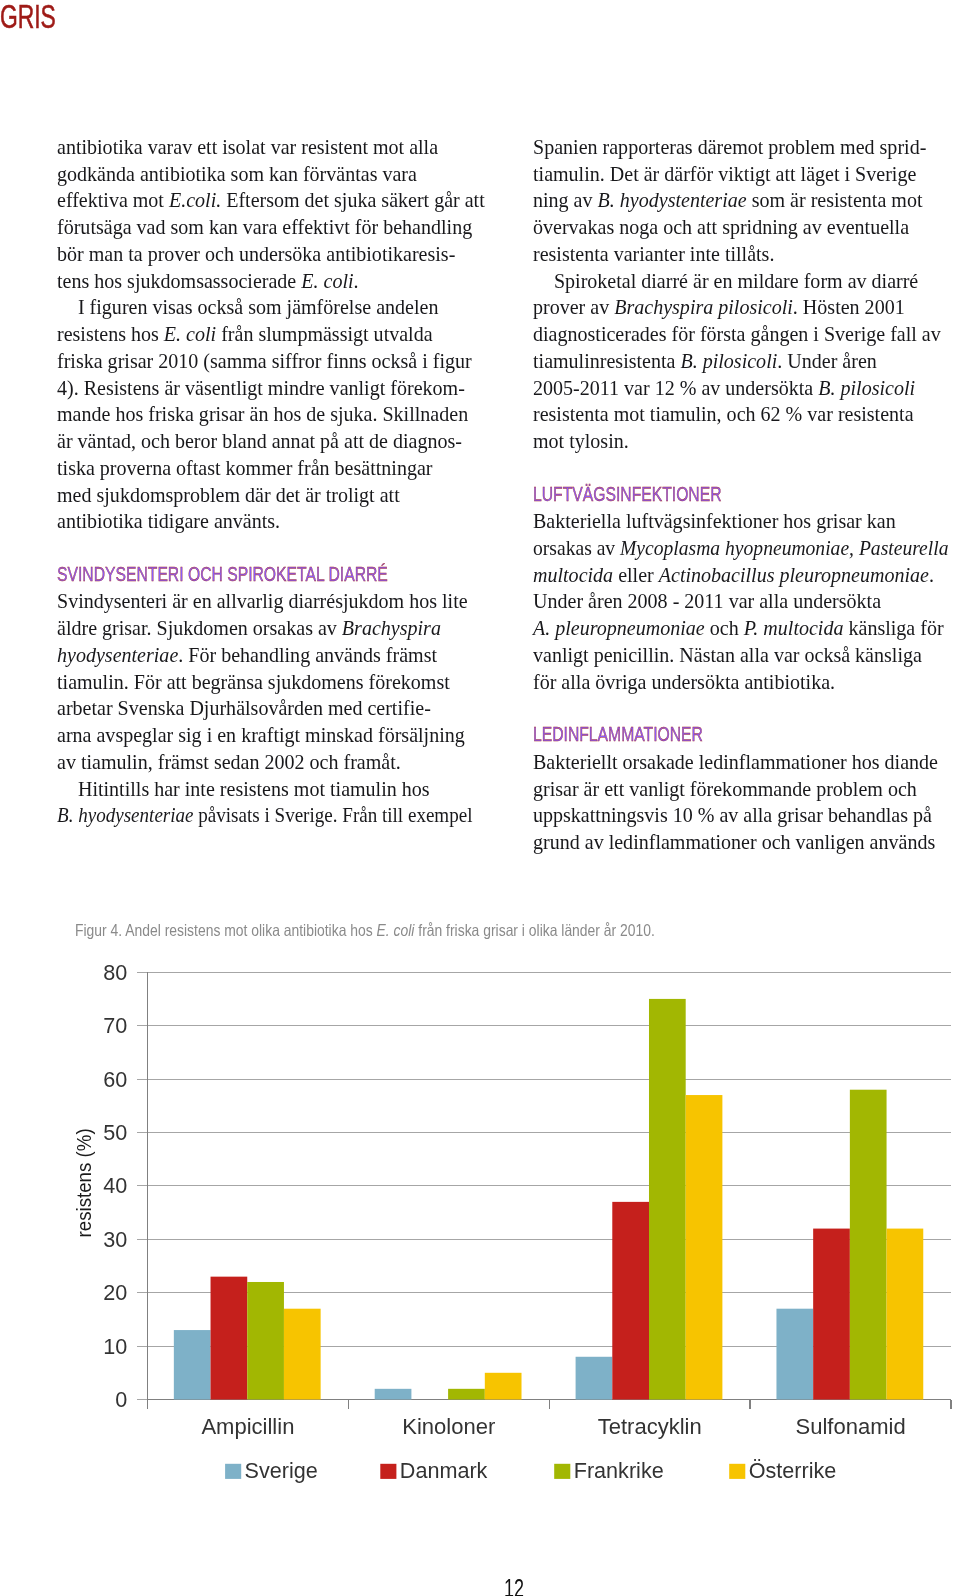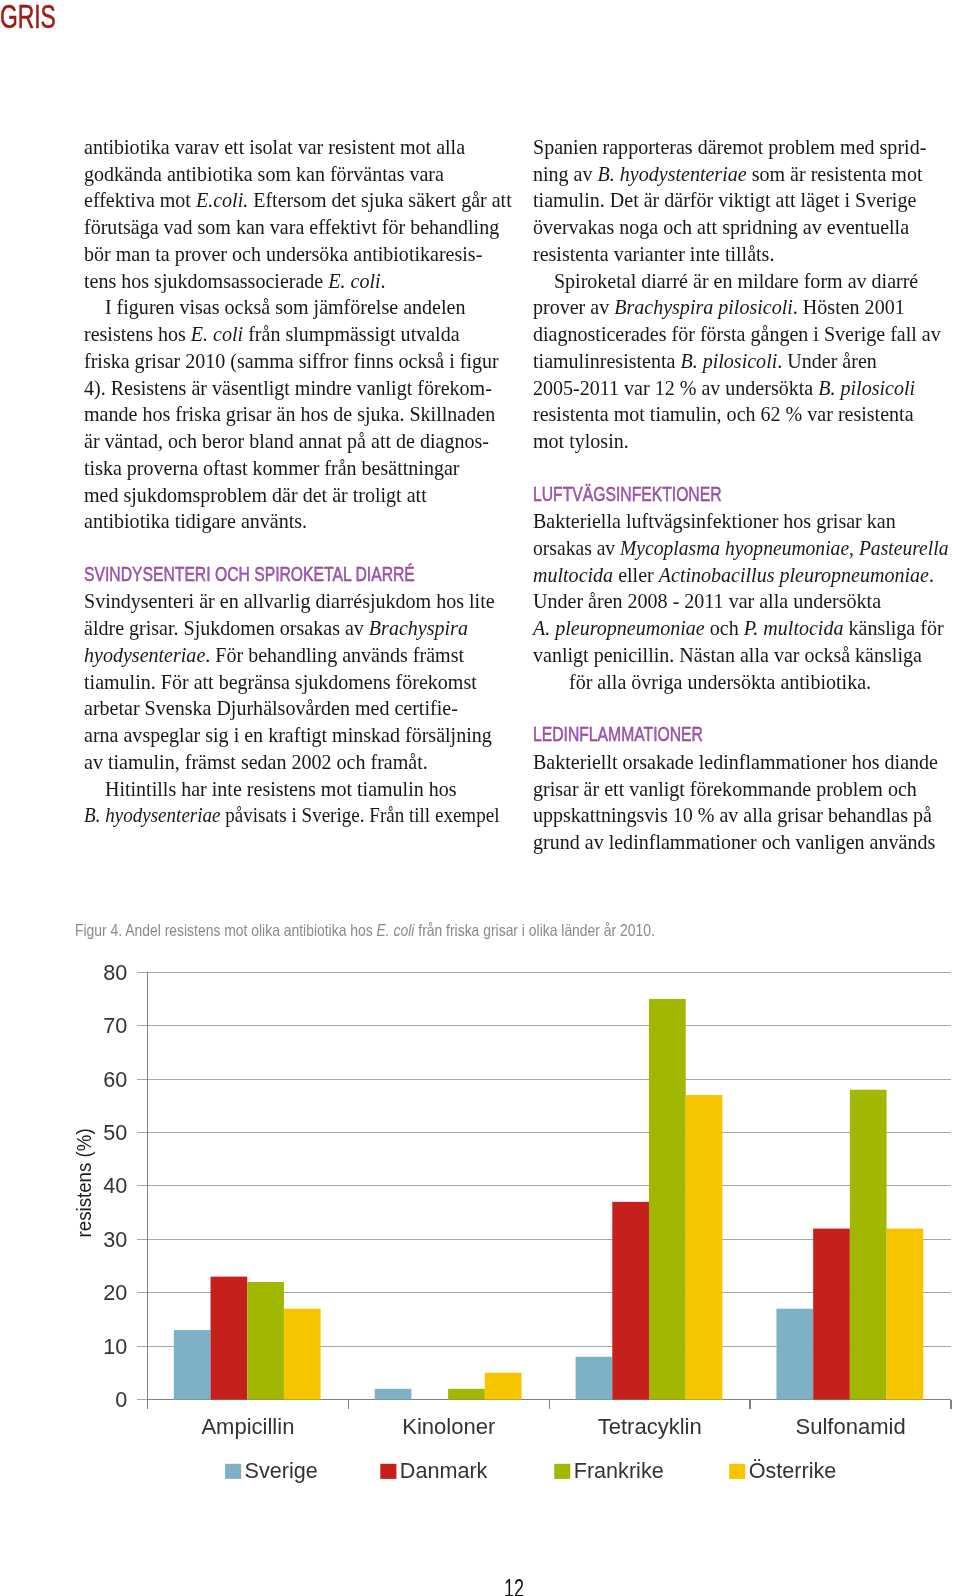--- a/index.html
+++ b/index.html
@@ -8,21 +8,21 @@
        -webkit-font-smoothing:antialiased;}
 
   
   .pg-title{position:absolute;left:0px;top:-2px;color:#9e1a16;
     font-family:"Liberation Sans",sans-serif;font-weight:400;font-size:33px;
     -webkit-text-stroke:0.6px #9e1a16;
     transform:scaleX(0.692);transform-origin:left top;white-space:nowrap;}
 
   
   .col{position:absolute;top:134px;width:416px;font-size:20.1px;color:#18181b;}
-  .col.c1{left:84px;}
+  .col.c1{left:57px;}
   .col.c2{left:532.5px;}
   .para{margin:0;padding:0;}
   .line{height:26.74px;line-height:26.74px;white-space:pre;position:relative;}
   .line > .sx{display:inline-block;transform-origin:left center;}
   .line i{font-style:italic;}
   .line .ind{display:inline-block;width:21px;}
   .blank{height:26.74px;}
 
   
   .sec{height:26.74px;line-height:26.74px;color:#8b5cf6;
@@ -87,22 +87,22 @@
       <div class="line"><span class="sx" style="transform: scaleX(0.997);"><span>av tiamulin, främst sedan 2002 och framåt.</span></span></div>
     </div>
     <div class="para">
       <div class="line"><span class="sx" style="transform: scaleX(0.997);"><span class="ind"></span><span>Hitintills har inte resistens mot tiamulin hos</span></span></div>
       <div class="line"><span class="sx" style="transform: scaleX(0.9485);"><i>B. hyodysenteriae</i><span> påvisats i Sverige. Från till exempel</span></span></div>
     </div>
   </div>
 <div class="col c2" id="col2">
     <div class="para">
       <div class="line"><span class="sx" style="transform: scaleX(0.997);"><span>Spanien rapporteras däremot problem med sprid-</span></span></div>
+      <div class="line"><span class="sx" style="transform: scaleX(0.997);"><span>tiamulin. Det är därför viktigt att läget i Sverige</span></span></div>
       <div class="line"><span class="sx" style="transform: scaleX(0.997);"><span>ning av </span><i>B. hyodystenteriae</i><span> som är resistenta mot</span></span></div>
-      <div class="line"><span class="sx" style="transform: scaleX(0.997);"><span>tiamulin. Det är därför viktigt att läget i Sverige</span></span></div>
       <div class="line"><span class="sx" style="transform: scaleX(0.997);"><span>övervakas noga och att spridning av eventuella</span></span></div>
       <div class="line"><span class="sx" style="transform: scaleX(0.997);"><span>resistenta varianter inte tillåts.</span></span></div>
     </div>
     <div class="para">
       <div class="line"><span class="sx" style="transform: scaleX(0.997);"><span class="ind"></span><span>Spiroketal diarré är en mildare form av diarré</span></span></div>
       <div class="line"><span class="sx" style="transform: scaleX(0.997);"><span>prover av </span><i>Brachyspira pilosicoli</i><span>. Hösten 2001</span></span></div>
       <div class="line"><span class="sx" style="transform: scaleX(0.997);"><span>diagnosticerades för första gången i Sverige fall av</span></span></div>
       <div class="line"><span class="sx" style="transform: scaleX(0.997);"><span>tiamulinresistenta </span><i>B. pilosicoli</i><span>. Under åren</span></span></div>
       <div class="line"><span class="sx" style="transform: scaleX(0.997);"><span>2005-2011 var 12 % av undersökta </span><i>B. pilosicoli</i></span></div>
       <div class="line"><span class="sx" style="transform: scaleX(0.997);"><span>resistenta mot tiamulin, och 62 % var resistenta</span></span></div>
@@ -110,21 +110,21 @@
     </div>
     <div class="blank"></div>
     <div class="sec"><span>LUFTVÄGSINFEKTIONER</span></div>
     <div class="para">
       <div class="line"><span class="sx" style="transform: scaleX(0.997);"><span>Bakteriella luftvägsinfektioner hos grisar kan</span></span></div>
       <div class="line"><span class="sx" style="transform: scaleX(0.975);"><span>orsakas av </span><i>Mycoplasma hyopneumoniae, Pasteurella</i></span></div>
       <div class="line"><span class="sx" style="transform: scaleX(0.997);"><i>multocida</i><span> eller </span><i>Actinobacillus pleuropneumoniae</i><span>.</span></span></div>
       <div class="line"><span class="sx" style="transform: scaleX(0.997);"><span>Under åren 2008 - 2011 var alla undersökta</span></span></div>
       <div class="line"><span class="sx" style="transform: scaleX(0.997);"><i>A. pleuropneumoniae</i><span> och </span><i>P. multocida</i><span> känsliga för</span></span></div>
       <div class="line"><span class="sx" style="transform: scaleX(0.997);"><span>vanligt penicillin. Nästan alla var också känsliga</span></span></div>
-      <div class="line"><span class="sx" style="transform: scaleX(0.997); margin-left: 36px;"><span>för alla övriga undersökta antibiotika.</span></span></div>
+      <div class="line"><span class="sx" style="transform: scaleX(0.997);"><span>för alla övriga undersökta antibiotika.</span></span></div>
     </div>
     <div class="blank"></div>
     <div class="sec"><span>LEDINFLAMMATIONER</span></div>
     <div class="para">
       <div class="line"><span class="sx" style="transform: scaleX(0.997);"><span>Bakteriellt orsakade ledinflammationer hos diande</span></span></div>
       <div class="line"><span class="sx" style="transform: scaleX(0.997);"><span>grisar är ett vanligt förekommande problem och</span></span></div>
       <div class="line"><span class="sx" style="transform: scaleX(0.997);"><span>uppskattningsvis 10 % av alla grisar behandlas på</span></span></div>
       <div class="line"><span class="sx" style="transform: scaleX(0.997);"><span>grund av ledinflammationer och vanligen används</span></span></div>
     </div>
   </div>

